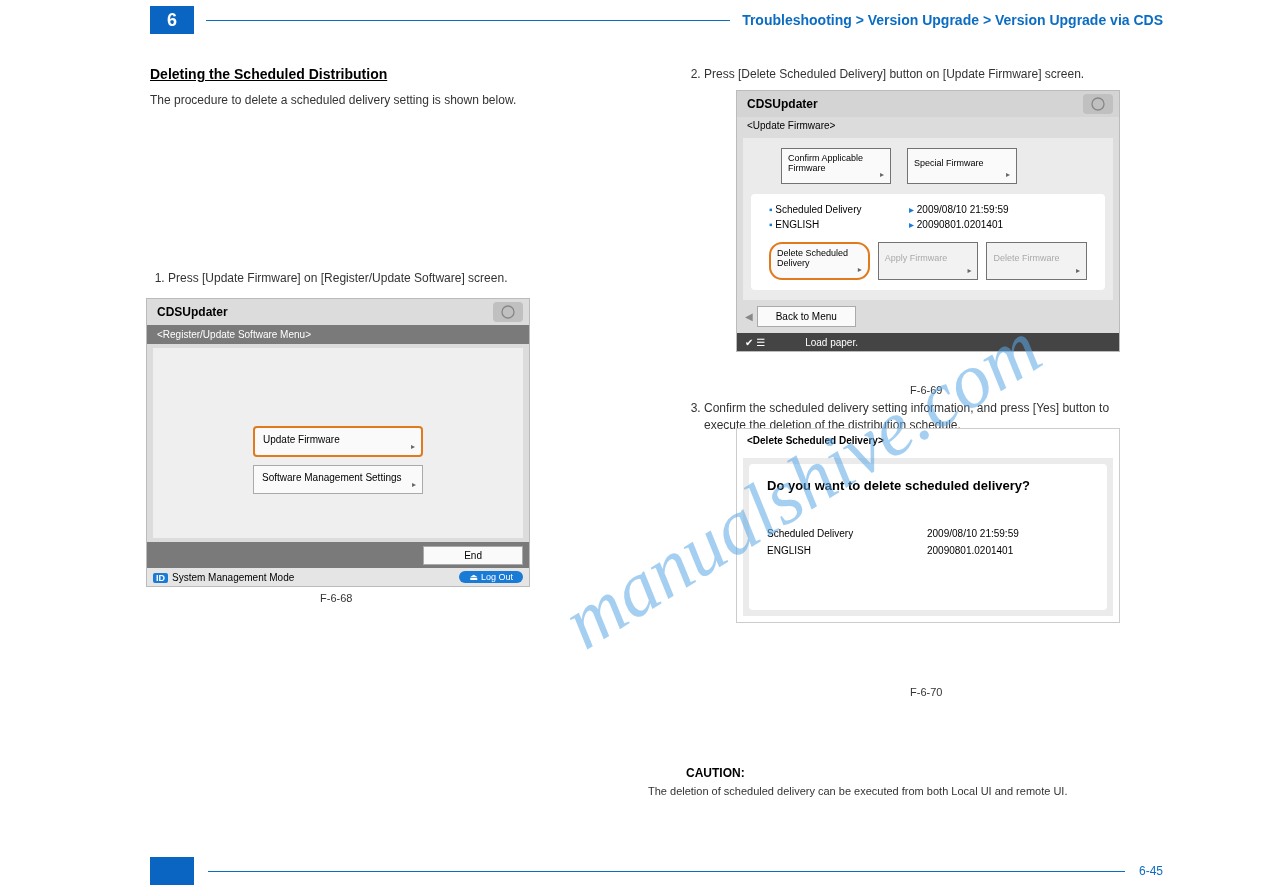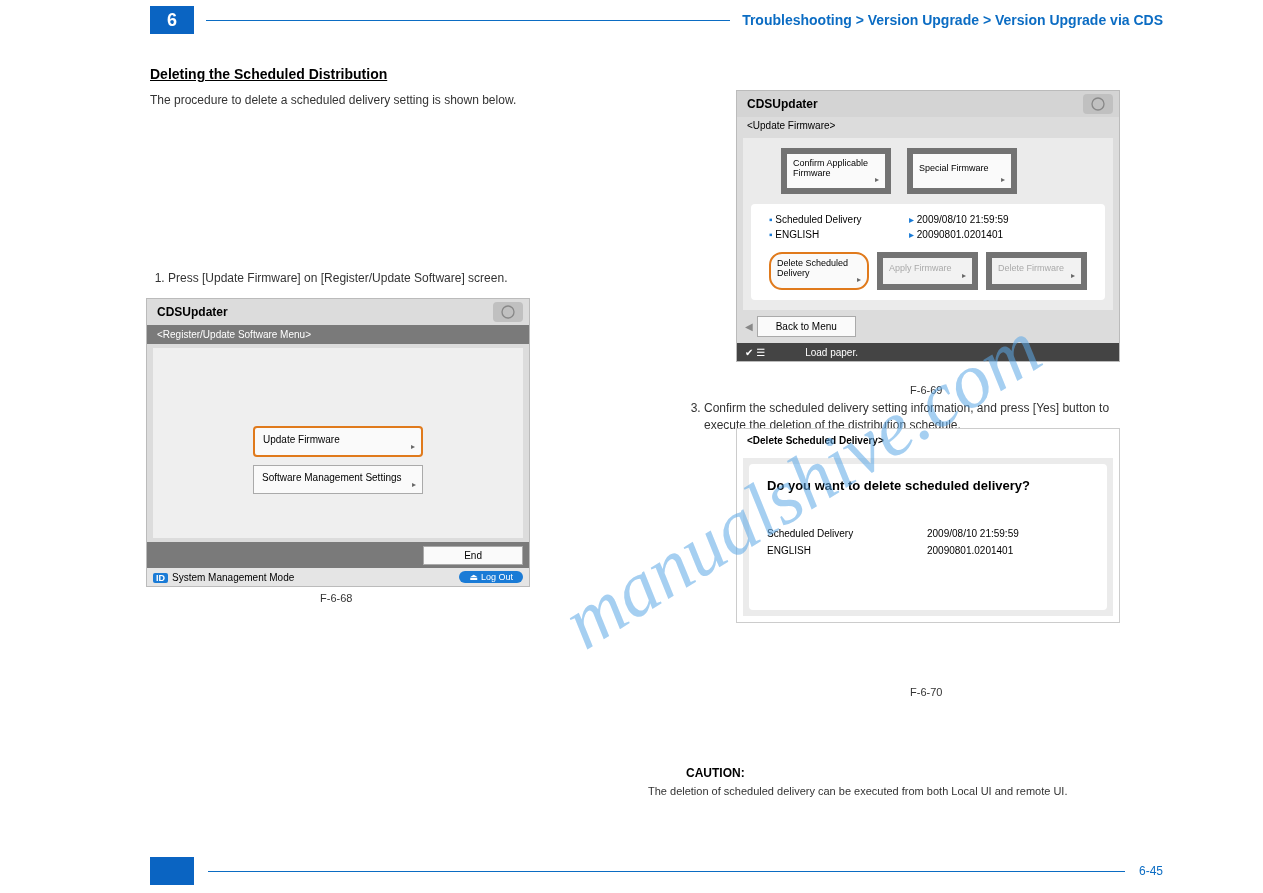--- a/index.html
+++ b/index.html
@@ -36,21 +36,21 @@
 .chev { position: absolute; right: 6px; bottom: 4px; font-size: 8px; color: #666; }
 .end-bar { background: #7a7a7a; height: 26px; display: flex; justify-content: flex-end; align-items: center; padding-right: 6px; }
 .end-btn { font-size: 10px; background: #fafafa; border: 1px solid #aaa; padding: 3px 40px; }
 .status-bar { height: 18px; background: #e5e5e5; font-size: 10px; display: flex; align-items: center; padding: 0 6px; justify-content: space-between; }
 .id-badge { display: inline-block; background: #1a7bd6; color: #fff; font-weight: bold; font-size: 9px; padding: 0 3px; border-radius: 2px; margin-right: 4px; }
 .logout { background: #1a7bd6; color: #fff; border-radius: 8px; padding: 1px 10px; font-size: 9px; }
 
 .panel2-body { background: #ebebeb; margin: 4px 6px; padding: 10px 8px; }
 .row-btns { display: flex; gap: 16px; margin-bottom: 10px; padding-left: 30px;}
 .mini-btn {
-  font-size: 9px; background: #fafafa; border: 6px solid #737373;
+  font-size: 9px; background: #fafafa; border: 1px solid #737373;
   padding: 4px 6px 10px 6px; width: 110px; position: relative; text-align:left;
 }
 .mini-btn.hl { border: 2px solid #e07a1c; border-radius: 13px; }
 .mini-btn.disabled { color: #aaa; background:#f2f2f2; }
 .info-box { background: #fff; border-radius: 4px; padding: 10px 18px; font-size: 10px; }
 .info-row { display: flex; margin-bottom: 4px; }
 .info-row .lab::before { content: "▪ "; color:#1a7bd6; }
 .info-row .val::before { content: "▸ "; color:#1a7bd6; }
 .info-row .lab { width: 140px; }
 .action-row { display: flex; gap: 8px; margin-top: 12px; }
@@ -131,20 +131,25 @@
   <div class="end-bar">
     <button class="end-btn">End</button>
   </div>
   <div class="status-bar">
     <span><span class="id-badge">ID</span><span>System Management Mode</span></span>
     <span class="logout"><span style="margin-right:3px;">⏏</span><span>Log Out</span></span>
   </div>
 </div>
 <div class="fig-label" style="top:592px; left:320px;">F-6-68</div>
 
+<div class="body-text" style="top:66px; left:686px; width:450px;">
+  <ol start="2">
+        <li>Press [Delete Scheduled Delivery] button on [Update Firmware] screen.</li>
+      </ol>
+</div>
 
 <div class="panel" style="top:90px; left:736px; width:384px;">
   <div style="display:flex;align-items:center;justify-content:space-between;padding-right:6px;background:#d4d4d4;">
     <div class="panel-title">CDSUpdater</div>
     <span class="net-icon">
           <svg viewBox="0 0 24 24">
             <circle cx="12" cy="12" r="9" fill="none" stroke="#888" stroke-width="2"></circle>
           </svg>
         </span>
   </div>

